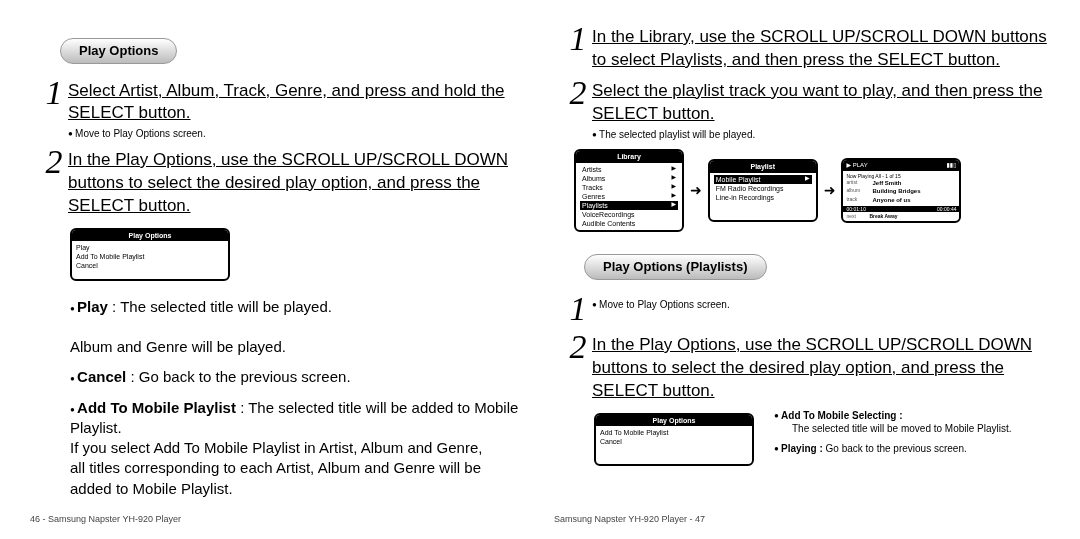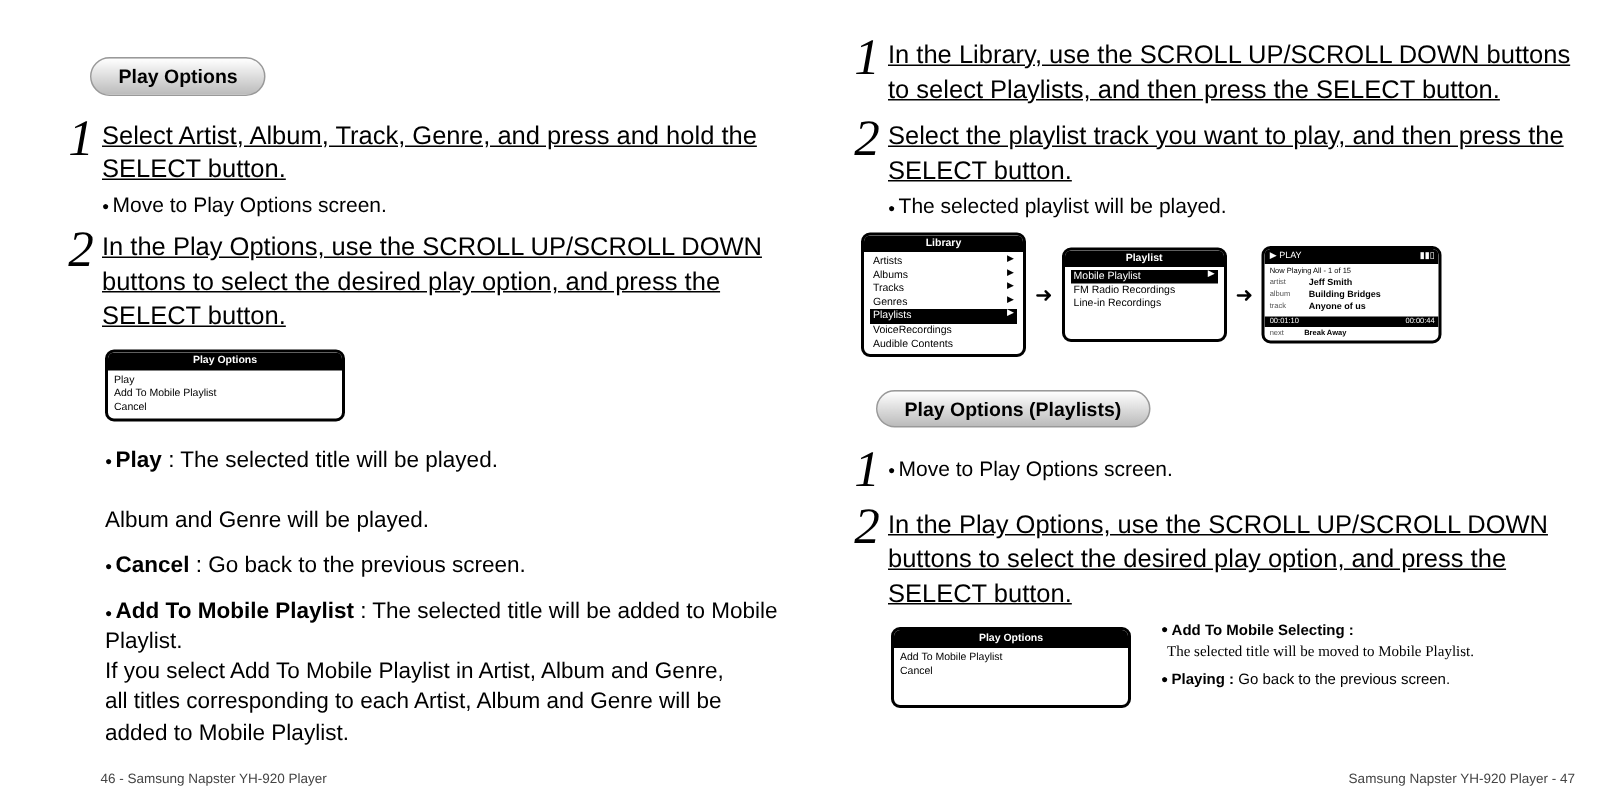--- a/index.html
+++ b/index.html
@@ -48,21 +48,21 @@
     width: 28px;
     text-align: center;
     flex-shrink: 0;
   }
   .stepbody {
     flex: 1;
     padding-top: 4px;
   }
   .stepbody .main { font-size: 17px; text-decoration: underline; }
   .stepbody .sub {
-    font-size: 14px;
+    font-size: 10px;
     margin-top: 2px;
   }
   .sub::before {
     content: "● ";
     font-size: 8px;
     vertical-align: 1px;
   }
   .bullets {
     margin: 8px 0 0 40px;
     font-size: 15px;
@@ -150,23 +150,22 @@
     display: flex;
     font-size: 5px;
   }
   .nowplay .bot .nx { color: #555; padding: 1px 3px; width: 26px; }
   .nowplay .bot .nv { font-weight: bold; padding: 1px 0; }
   .footer {
     margin-top: auto;
     font-size: 9px;
     color: #444;
     padding: 4px 0;
-    margin-left: 37px;
-  }
-  .footer.right { text-align: right; }
+  }
+  .footer.right { }
 </style>
 </head>
 <body>
 
 <div class="page">
 
   <div class="col">
     <div><span class="sect-title">Play Options</span></div>
 
     <div class="step">
@@ -327,21 +326,21 @@
       <div class="device-box" style="margin-left:40px;">
         <div class="hdr">Play Options</div>
         <div class="body">
           <div>Add To Mobile Playlist</div>
           <div>Cancel</div>
         </div>
       </div>
       <div style="flex:1; margin-left:20px; font-size:10px; padding-top:4px;">
         <div style="margin-bottom:6px;">
           <span style="font-size:8px;vertical-align:1px;">● </span><span class="bold">Add To Mobile Selecting :</span><br>
-          <span style="margin-left:4px;display:inline-block;font-family:Liberation Serif, serif;">The selected title will be moved to Mobile Playlist.</span>
+          <span style="margin-left:18px;display:inline-block;">The selected title will be moved to Mobile Playlist.</span>
         </div>
         <div>
           <span style="font-size:8px;vertical-align:1px;">● </span><span class="bold">Playing :</span><span> Go back to the previous screen.</span>
         </div>
       </div>
     </div>
 
     <div class="footer right">Samsung Napster YH-920 Player - 47</div>
   </div>
 </div>

